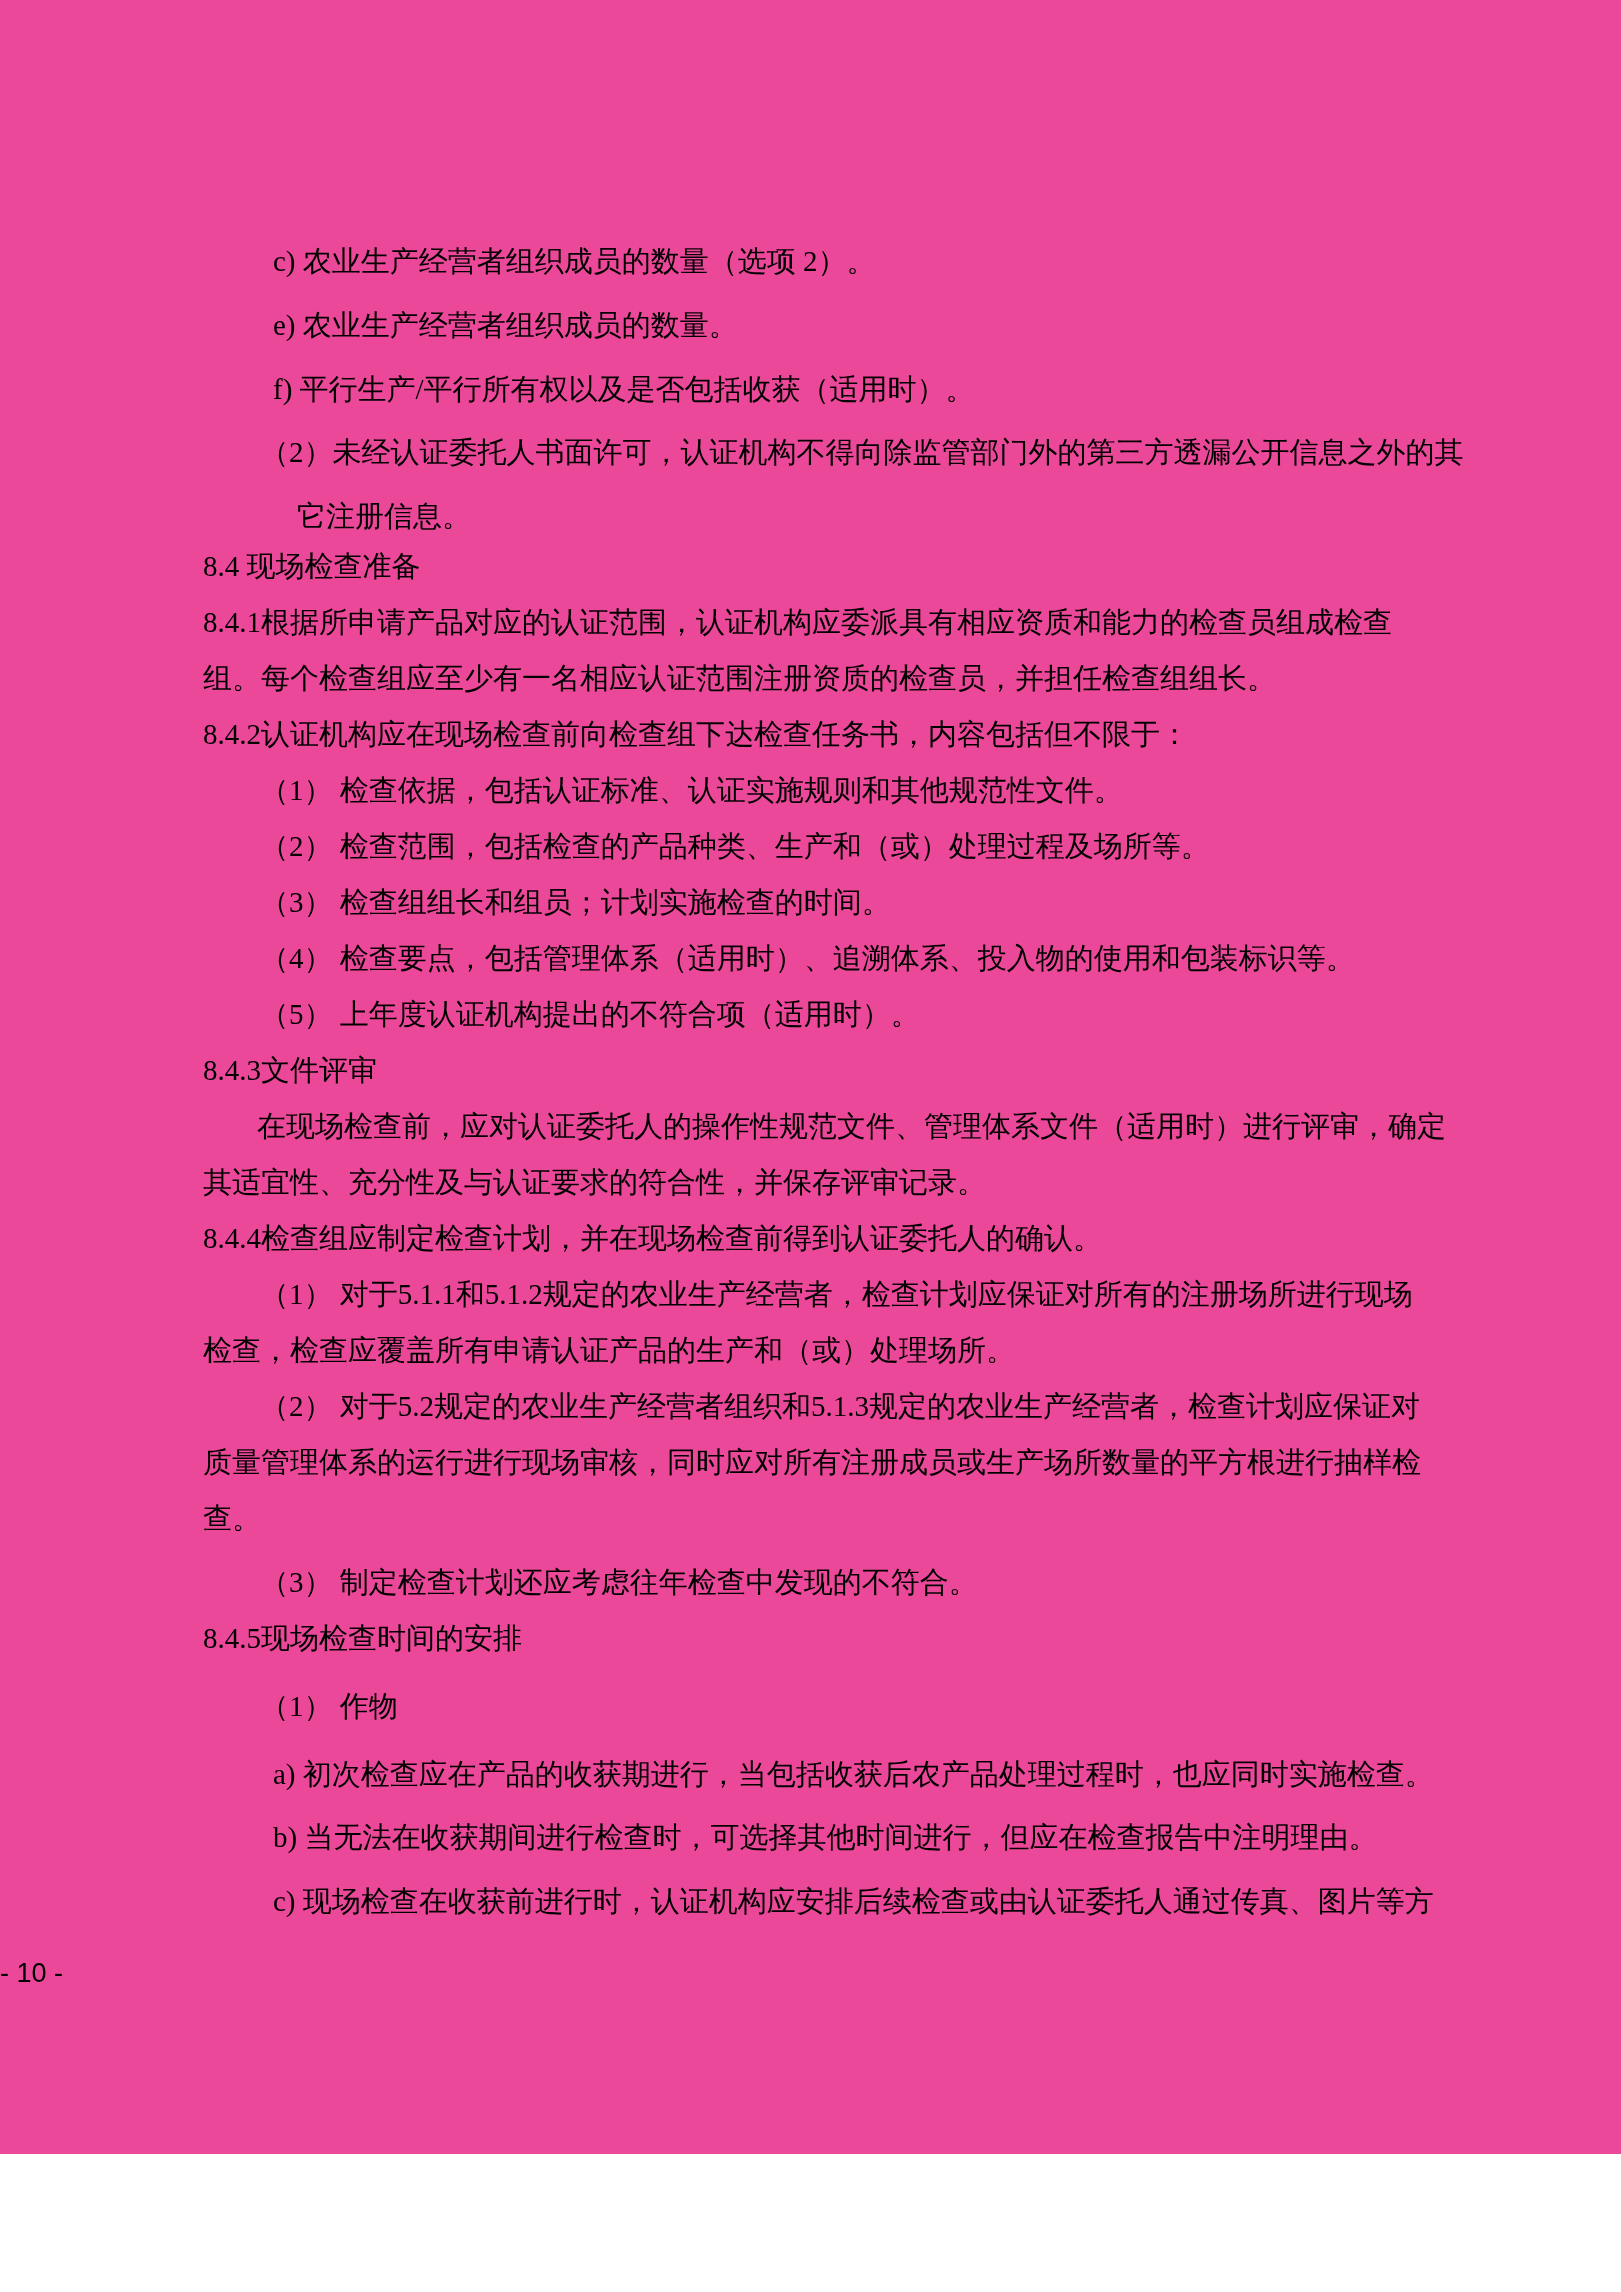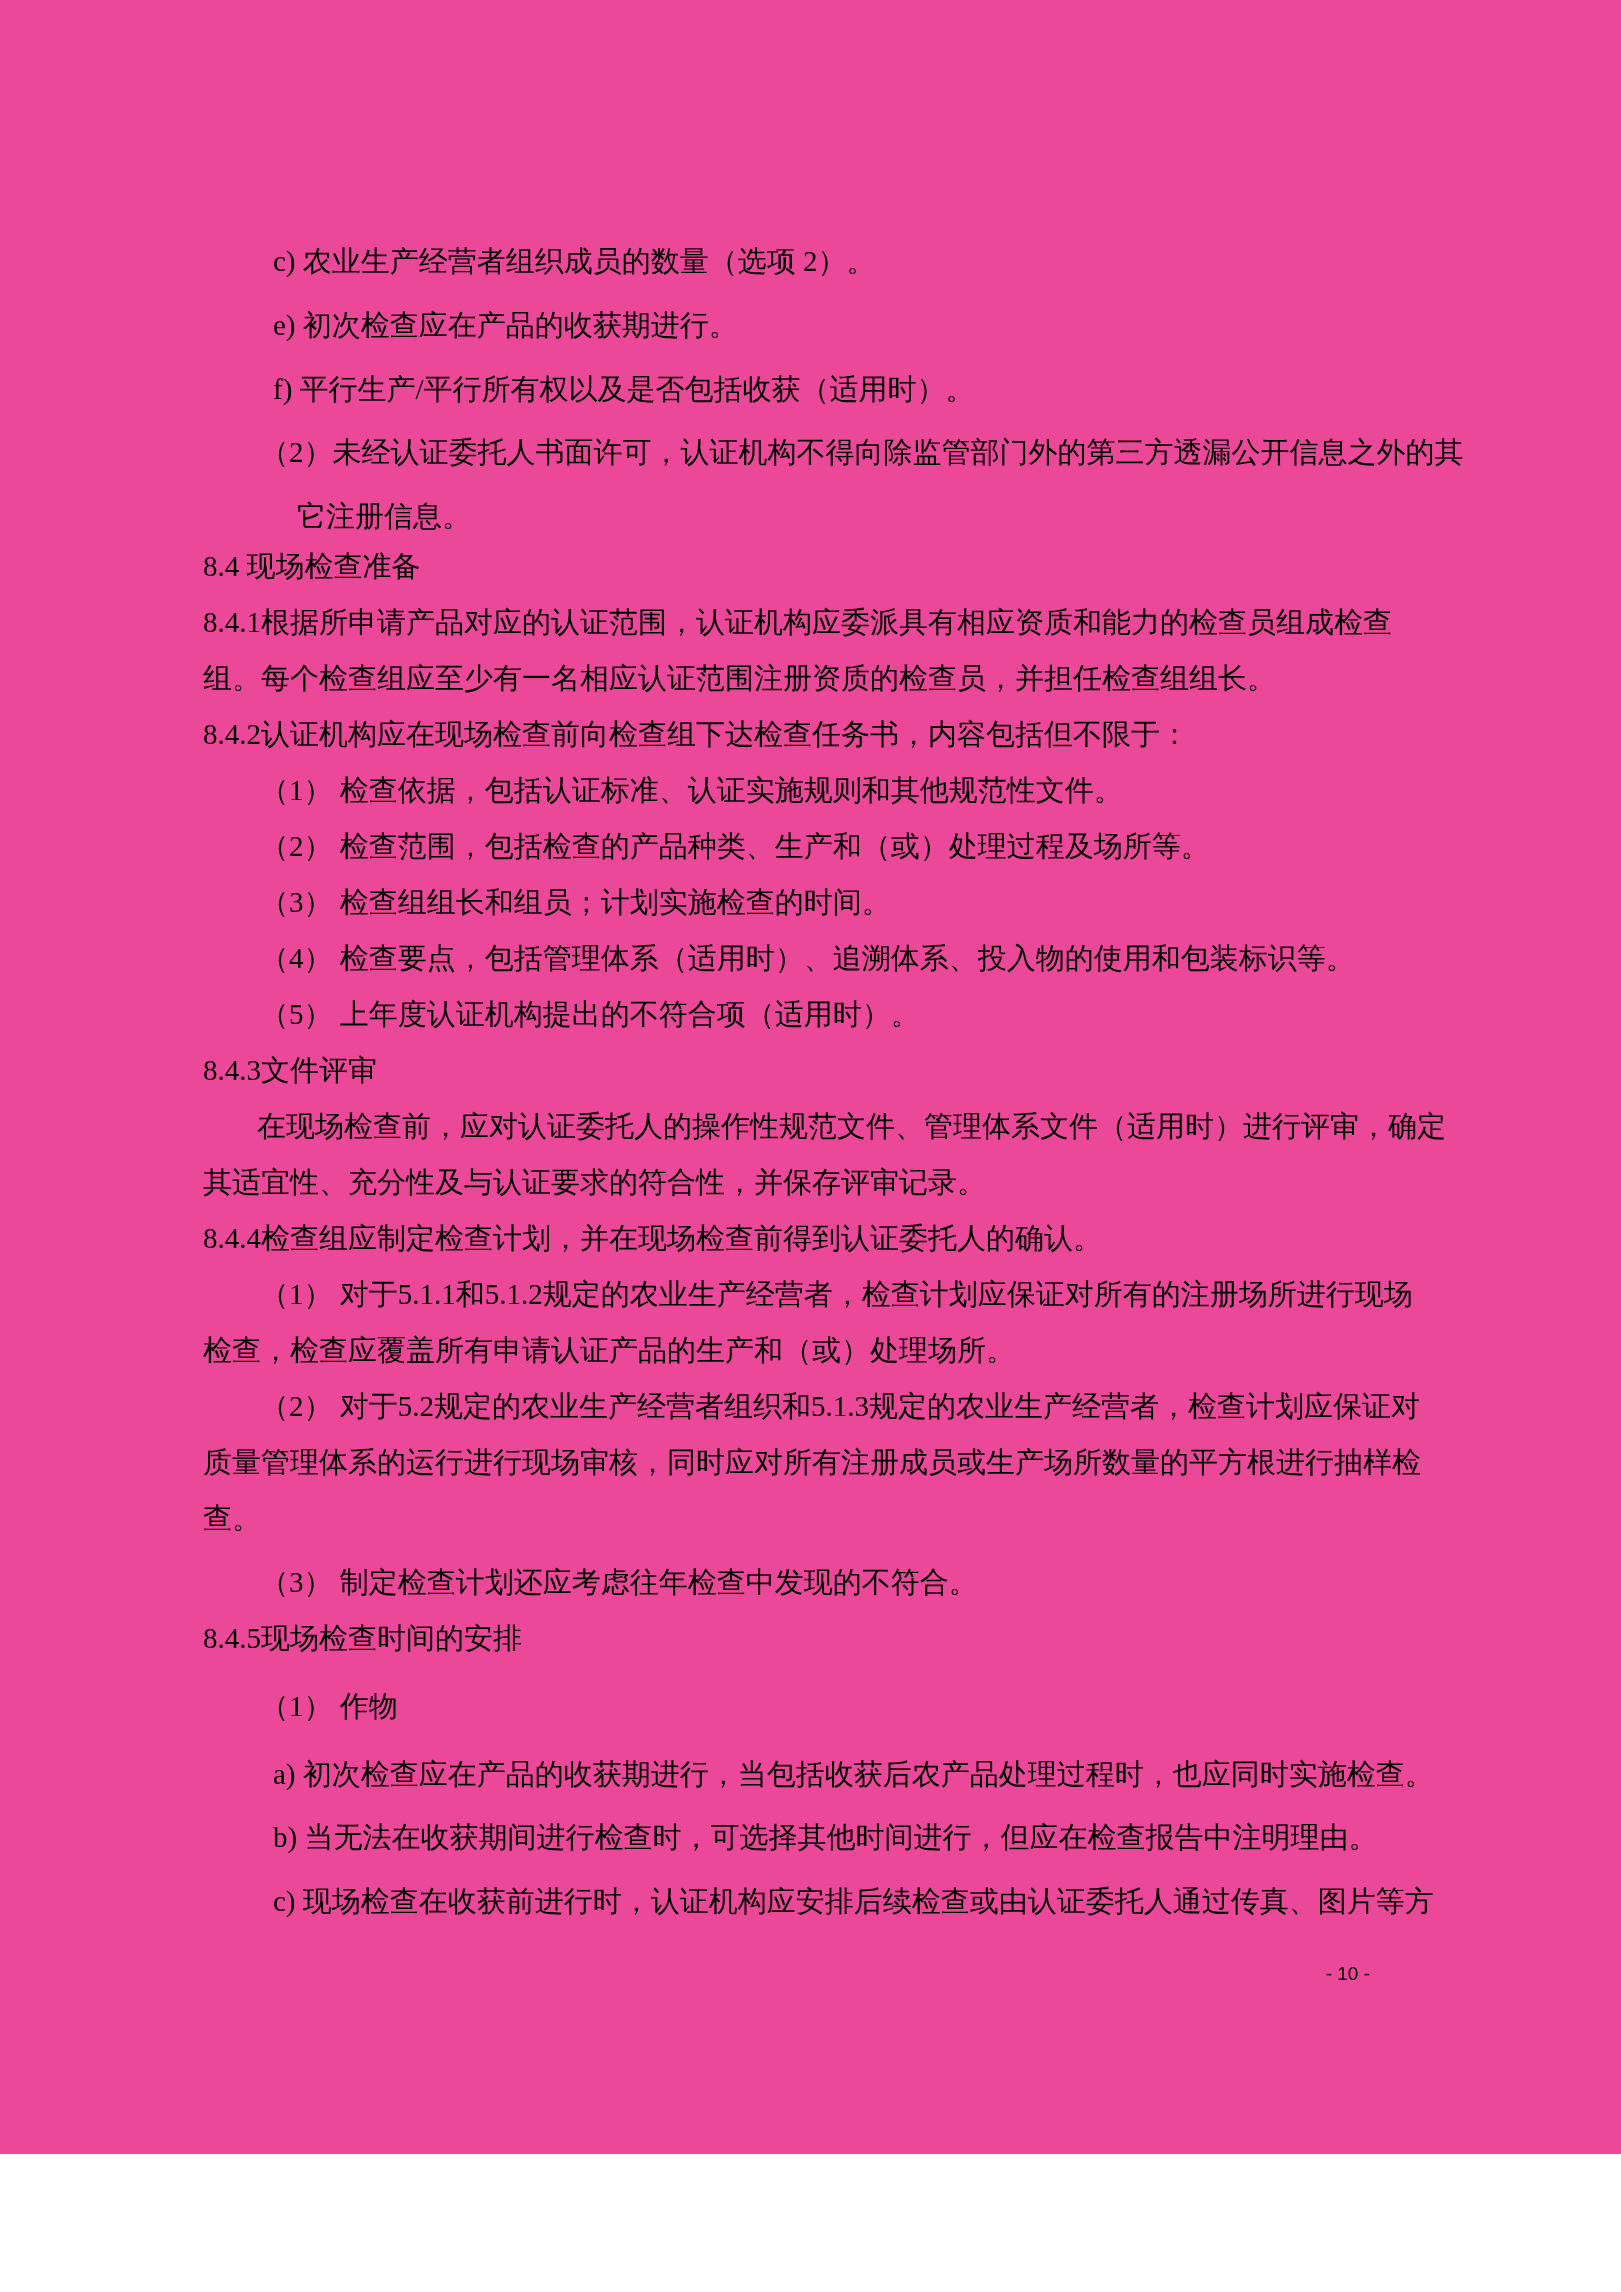--- a/index.html
+++ b/index.html
@@ -33,34 +33,34 @@
   .ind-cont    { padding-left: 94px; }
   
   .sp-first  { margin-top: 0; }
   .sp-normal { margin-top: 0; }
   .sp-wide   { margin-top: 7.8px; }
   .sp-xwide  { margin-top: 11.8px; }
   .sp-tight  { margin-top: -5.9px; }
   .page-number {
     margin-top: 31px;
     padding-right: 251px;
-    text-align: right;
+    text-align: left;
     font-family: "Liberation Sans", "DejaVu Sans", sans-serif;
-    font-size: 19px;
+    font-size: 27px;
     line-height: 27.4px;
     color: #000000;
   }
 </style>
 </head>
 <body>
 
 <div class="page">
   <div class="content">
       <div class="line ind-letter sp-first">c) 农业生产经营者组织成员的数量（选项 2）。</div>
-      <div class="line ind-letter sp-wide">e) 初次检查应在产品的收获期进行。</div>
+      <div class="line ind-letter sp-wide">e) 农业生产经营者组织成员的数量。</div>
       <div class="line ind-letter sp-wide">f) 平行生产/平行所有权以及是否包括收获（适用时）。</div>
       <div class="line ind-paren sp-wide">（2）未经认证委托人书面许可，认证机构不得向除监管部门外的第三方透漏公开信息之外的其</div>
       <div class="line ind-cont sp-wide">它注册信息。</div>
       <div class="line ind-flush sp-tight">8.4 现场检查准备</div>
       <div class="line ind-flush sp-normal">8.4.1根据所申请产品对应的认证范围，认证机构应委派具有相应资质和能力的检查员组成检查</div>
       <div class="line ind-flush sp-normal">组。每个检查组应至少有一名相应认证范围注册资质的检查员，并担任检查组组长。</div>
       <div class="line ind-flush sp-normal">8.4.2认证机构应在现场检查前向检查组下达检查任务书，内容包括但不限于：</div>
       <div class="line ind-paren sp-normal">（1） 检查依据，包括认证标准、认证实施规则和其他规范性文件。</div>
       <div class="line ind-paren sp-normal">（2） 检查范围，包括检查的产品种类、生产和（或）处理过程及场所等。</div>
       <div class="line ind-paren sp-normal">（3） 检查组组长和组员；计划实施检查的时间。</div>

